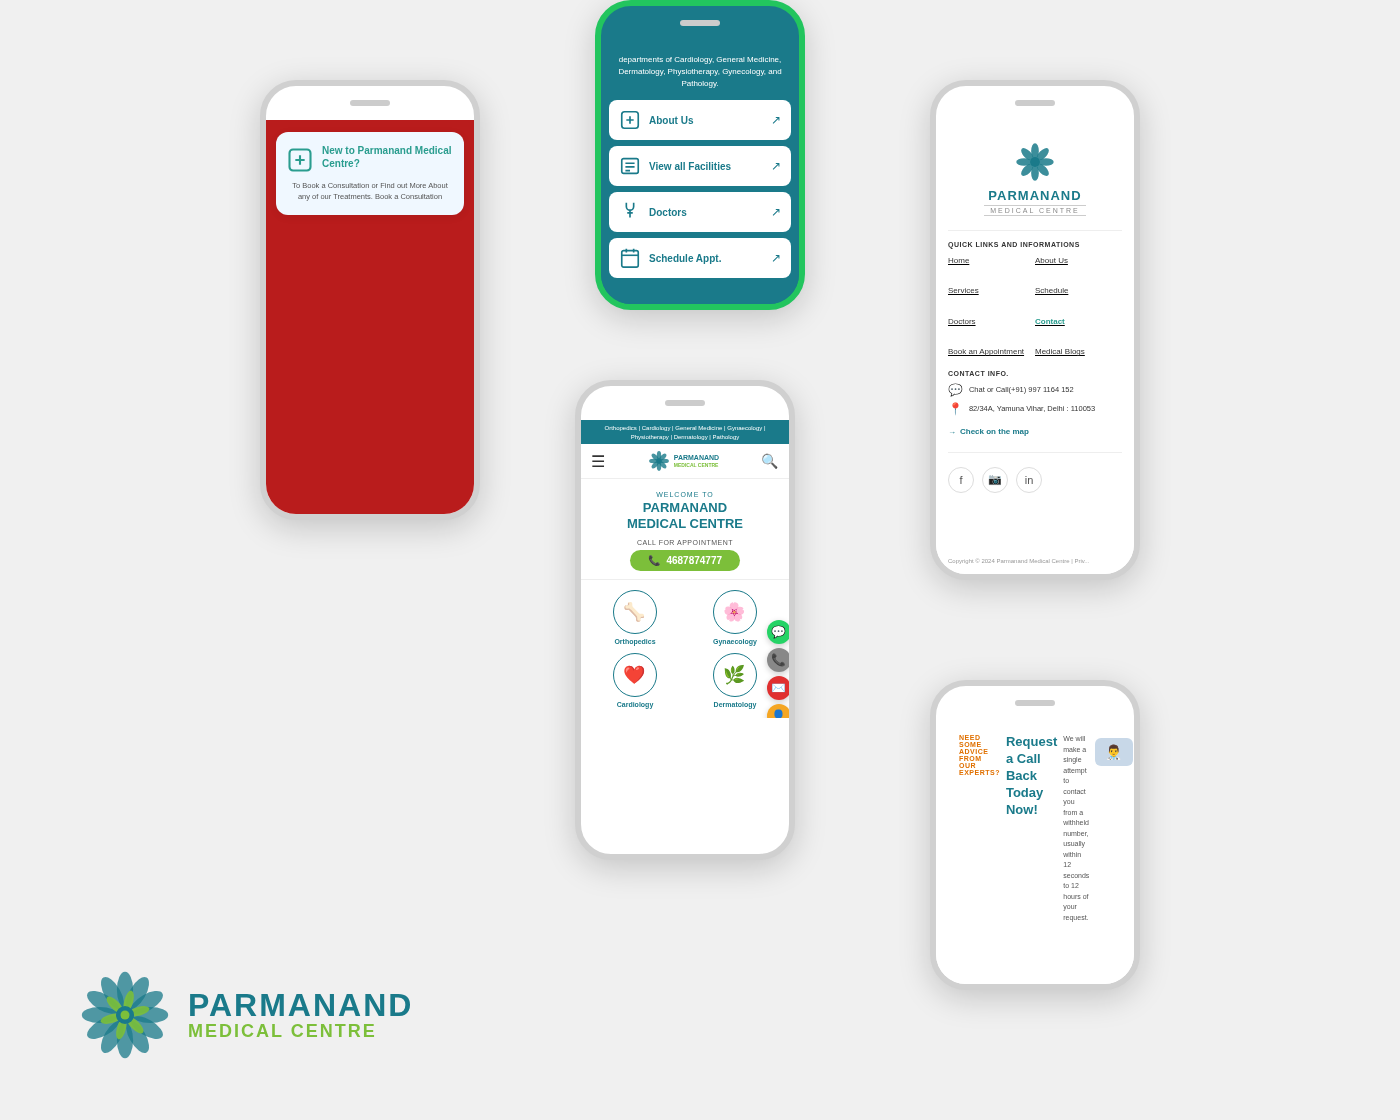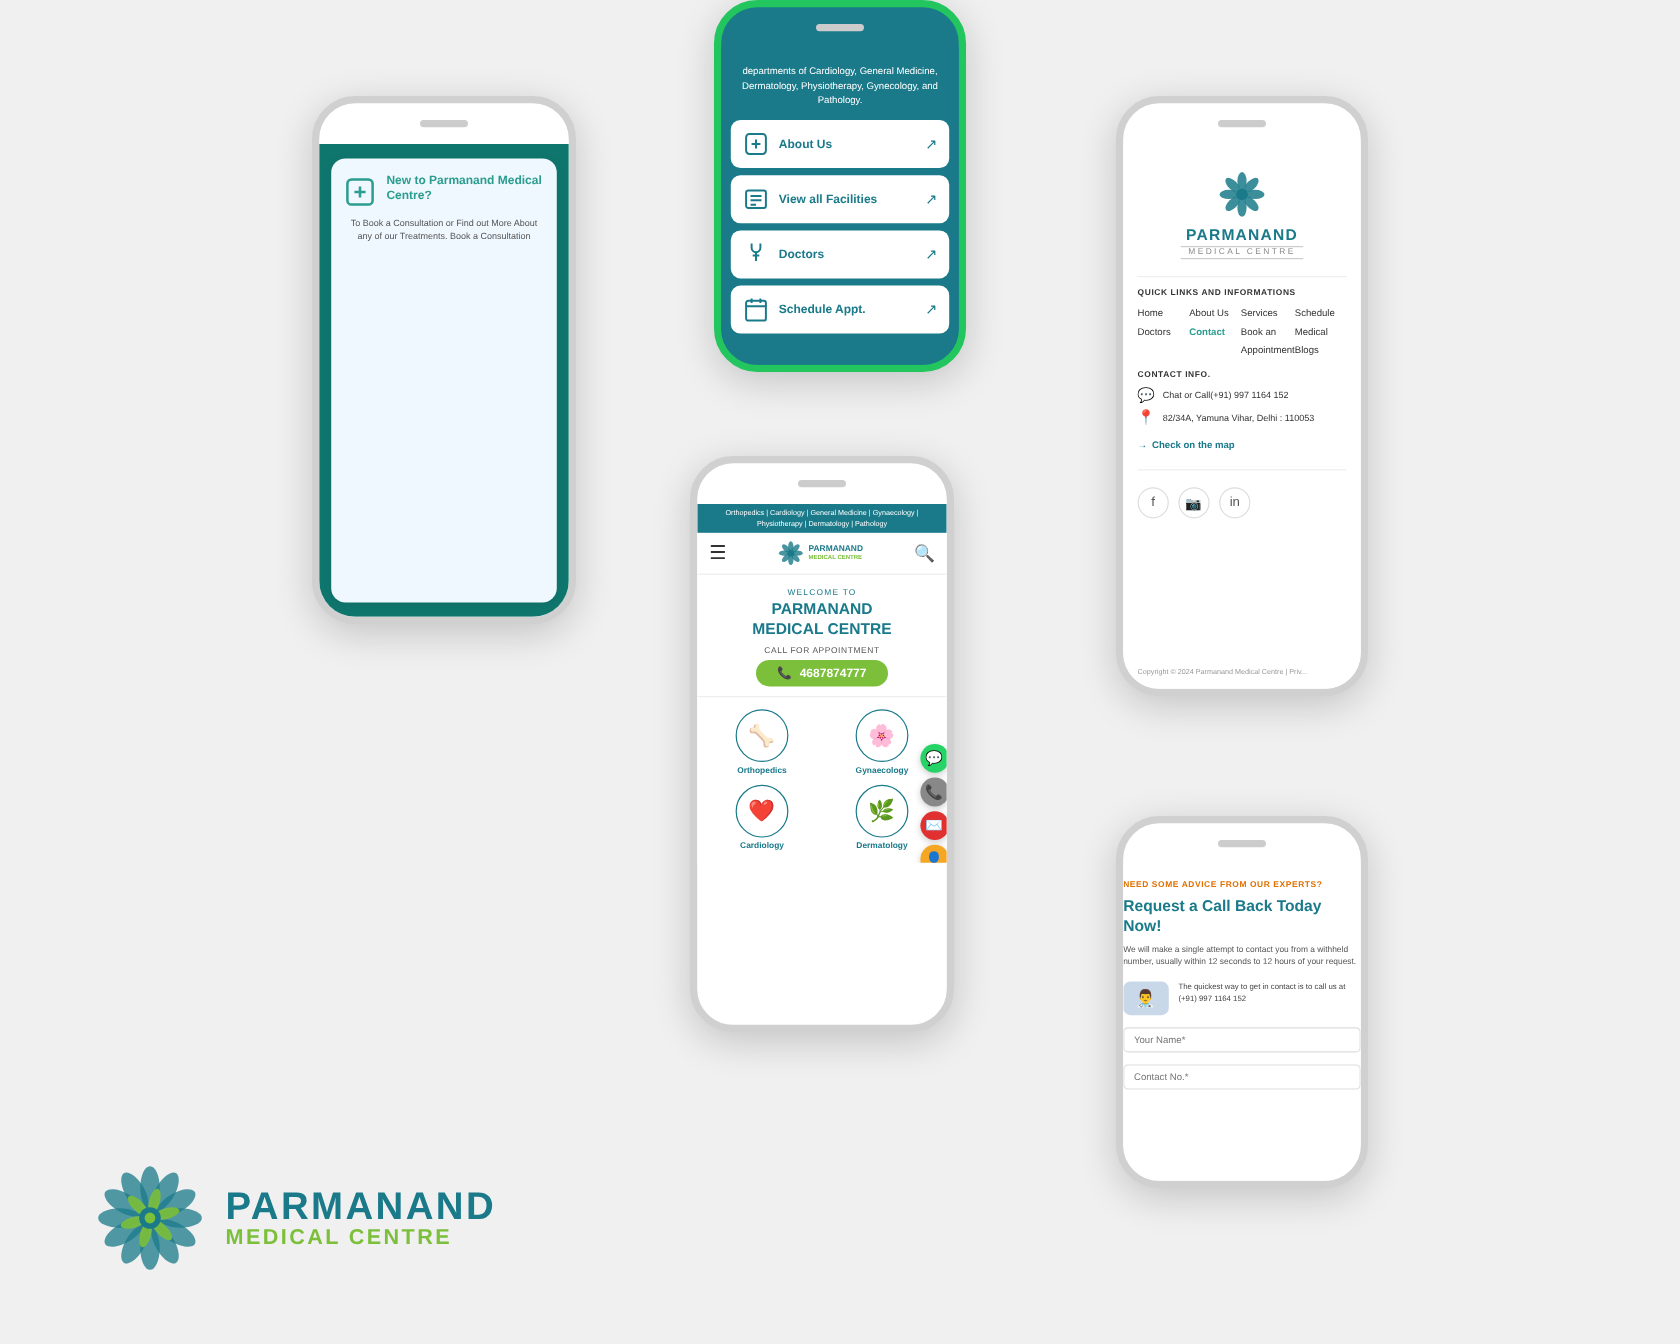--- a/index.html
+++ b/index.html
@@ -42,24 +42,24 @@
 
     
     .phone1 {
       width: 220px;
       height: 440px;
       top: 80px;
       left: 260px;
       border: 6px solid #d0d0d0;
     }
     .phone1 .phone-inner {
-      background: #0f766e;
+      background: #b91c1c;
       padding: 12px 10px;
       display: flex;
-      flex-direction: row;
+      flex-direction: column;
       gap: 0;
     }
     .card {
       background: #fff;
       border-radius: 12px;
       padding: 12px 10px;
       box-shadow: 0 2px 8px rgba(0,0,0,0.07);
     }
     .card-pink { background: #fff0f0; }
     .card-blue { background: #f0f8ff; }
@@ -310,22 +310,23 @@
     }
     .p4-section-title {
       font-size: 7px;
       font-weight: 700;
       color: #333;
       letter-spacing: 0.5px;
       margin: 10px 0 6px;
     }
     .p4-links-grid {
       display: grid;
-      grid-template-columns: 1fr 1fr 1fr 1fr;
-      gap: 2px 0;
+      grid-template-columns: 1fr 1fr;
+      gap: 16px 0;
+      text-decoration: underline;
     }
     .p4-link {
       font-size: 8px;
       color: #333;
       line-height: 1.8;
     }
     .p4-link-blue { color: #2a9d8f; font-weight: 600; }
     .p4-contact-row {
       display: flex;
       align-items: center;
@@ -369,23 +370,23 @@
     
     .phone5 {
       width: 210px;
       height: 310px;
       top: 680px;
       left: 930px;
       border: 6px solid #d0d0d0;
     }
     .phone5 .phone-inner {
       background: #fff;
-      padding: 14px 0;
-      display: flex;
-      flex-direction: column;
+      padding: 14px 23px;
+      display: flex;
+      flex-direction: row;
       gap: 6px;
     }
     .p5-need {
       font-size: 7px;
       color: #e07000;
       font-weight: 600;
       letter-spacing: 0.5px;
     }
     .p5-heading {
       font-size: 13px;

